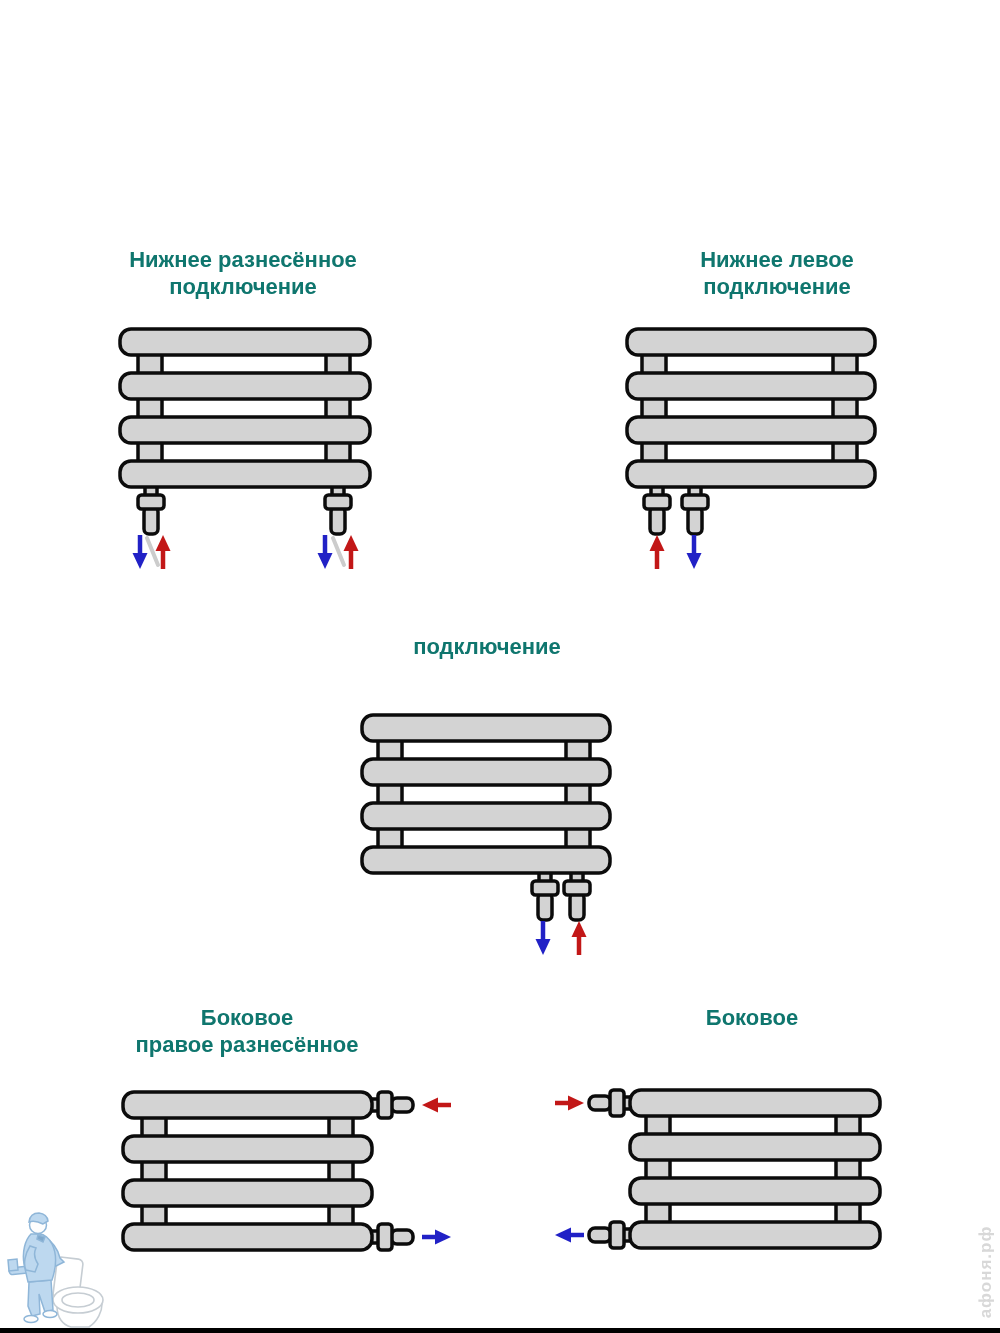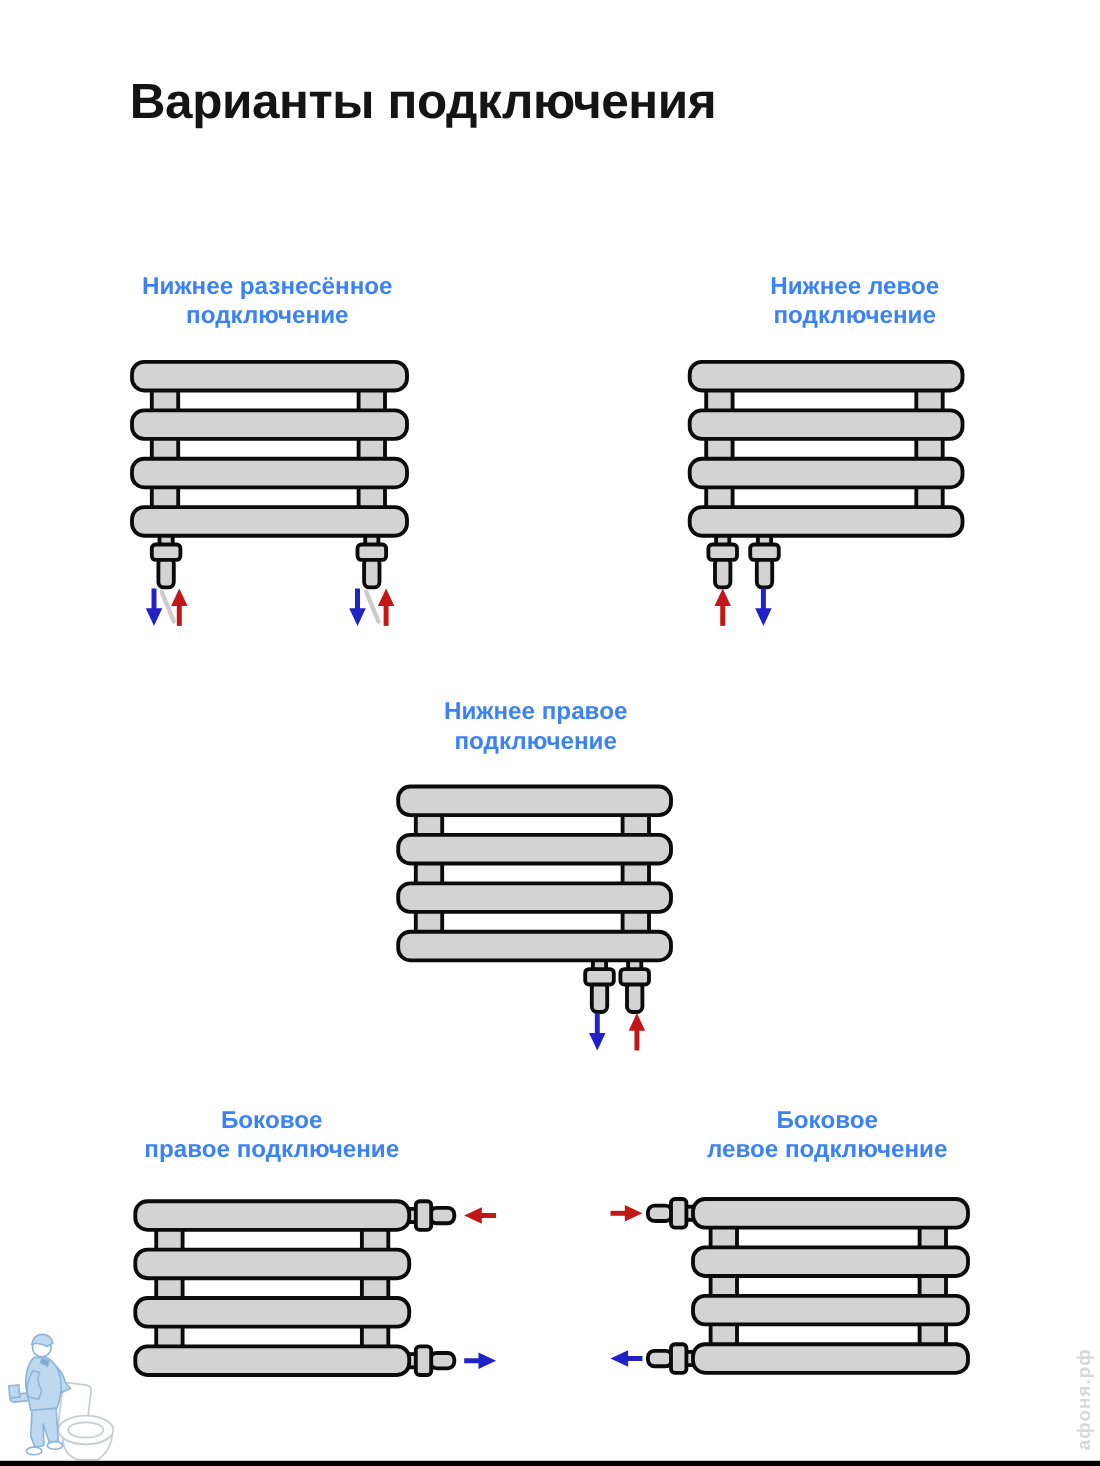--- a/index.html
+++ b/index.html
@@ -2,21 +2,21 @@
 <html><head>
 <meta charset="utf-8">
 <style>
   html,body{margin:0;padding:0;background:#fff;}
   .page{position:relative;width:1000px;height:1333px;background:#fff;overflow:hidden;
         font-family:"Liberation Sans",sans-serif;color:#111;}
   .title{position:absolute;left:118px;top:60px;margin:0;font-size:45px;line-height:63px;
          font-weight:700;letter-spacing:-0.4px;color:#141414;}
   .title span{display:block;}
   .dlabel{position:absolute;width:340px;text-align:center;font-size:22px;line-height:27px;
-          font-weight:700;color:#3b82f6;}
+          font-weight:700;color:#0f766e;}
   .dlabel div{white-space:nowrap;}
   #label-bottom-spread{left:73px;top:246px;}
   #label-bottom-left{left:607px;top:246px;}
   #label-bottom-right{left:317px;top:633px;}
   #label-side-right{left:77px;top:1004px;}
   #label-side-left{left:582px;top:1004px;}
   svg.dia{position:absolute;overflow:visible;}
   .metal{fill:#d3d3d3;stroke:#0b0b0b;stroke-width:3.5;}
   .slash{stroke:#cccccc;stroke-width:4;stroke-linecap:round;}
   .wm-text{position:absolute;left:926px;top:1262px;width:120px;height:20px;
@@ -25,42 +25,39 @@
            color:#d8d8d8;text-shadow:1px 1px 0 #ffffff;}
   .wm-fig{position:absolute;left:5px;top:1198px;}
   .bottom-bar{position:absolute;left:0;top:1328px;width:1000px;height:5px;background:#000;}
 </style>
 </head>
 <body>
 
 <div class="page">
 
   <h1 class="title">
-    <span>Варианты подключения</span>
   </h1>
 
   <div class="dlabel" id="label-bottom-spread">
     <div>Нижнее разнесённое</div>
     <div>подключение</div>
   </div>
   <div class="dlabel" id="label-bottom-left">
     <div>Нижнее левое</div>
     <div>подключение</div>
   </div>
   <div class="dlabel" id="label-bottom-right">
-    <div>Нижнее правое</div>
     <div>подключение</div>
   </div>
   <div class="dlabel" id="label-side-right">
     <div>Боковое</div>
-    <div>правое подключение</div>
+    <div>правое разнесённое</div>
   </div>
   <div class="dlabel" id="label-side-left">
     <div>Боковое</div>
-    <div>левое подключение</div>
   </div>
 
   <svg class="dia" id="dia-bottom-spread" viewBox="0 0 250 160" width="250" height="160" style="left: 120px; top: 329px;">
       <rect x="25" y="152" width="12" height="18" class="metal"></rect>
       <rect x="24" y="178" width="14" height="27" rx="5" class="metal"></rect>
       <rect x="18" y="166" width="26" height="14" rx="3.5" class="metal"></rect>
       <rect x="212" y="152" width="12" height="18" class="metal"></rect>
       <rect x="211" y="178" width="14" height="27" rx="5" class="metal"></rect>
       <rect x="205" y="166" width="26" height="14" rx="3.5" class="metal"></rect>
       <rect x="18" y="8" width="24" height="142" class="metal"></rect>

